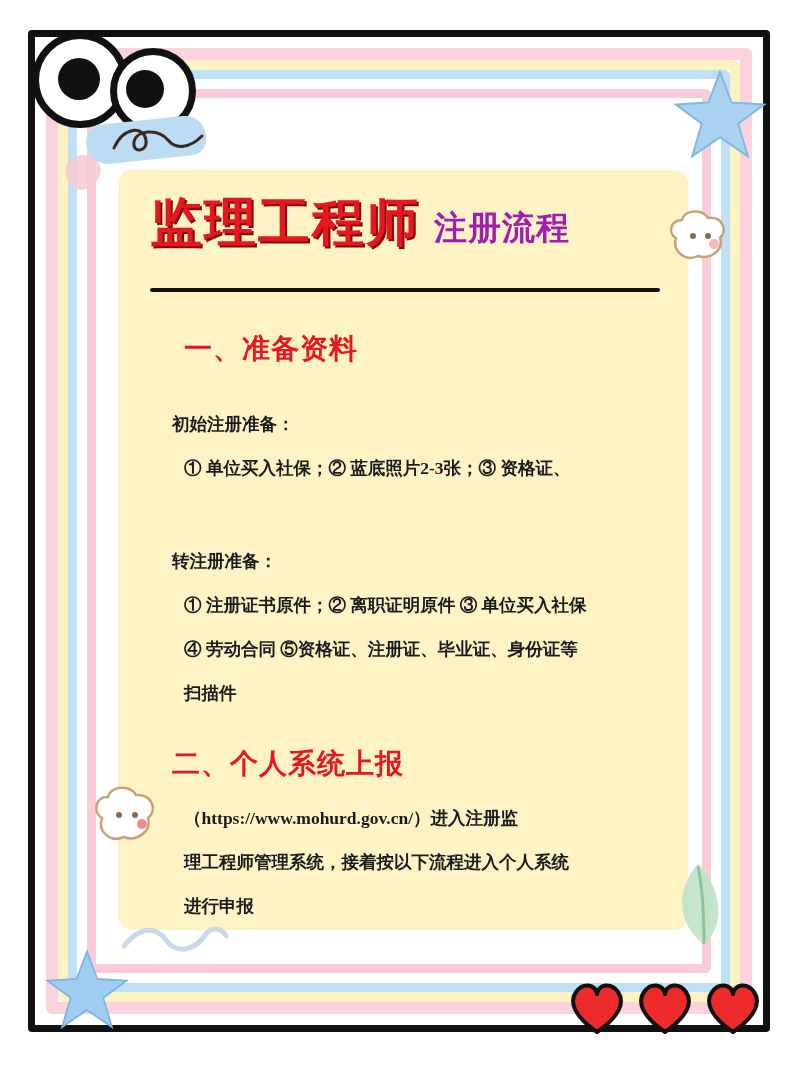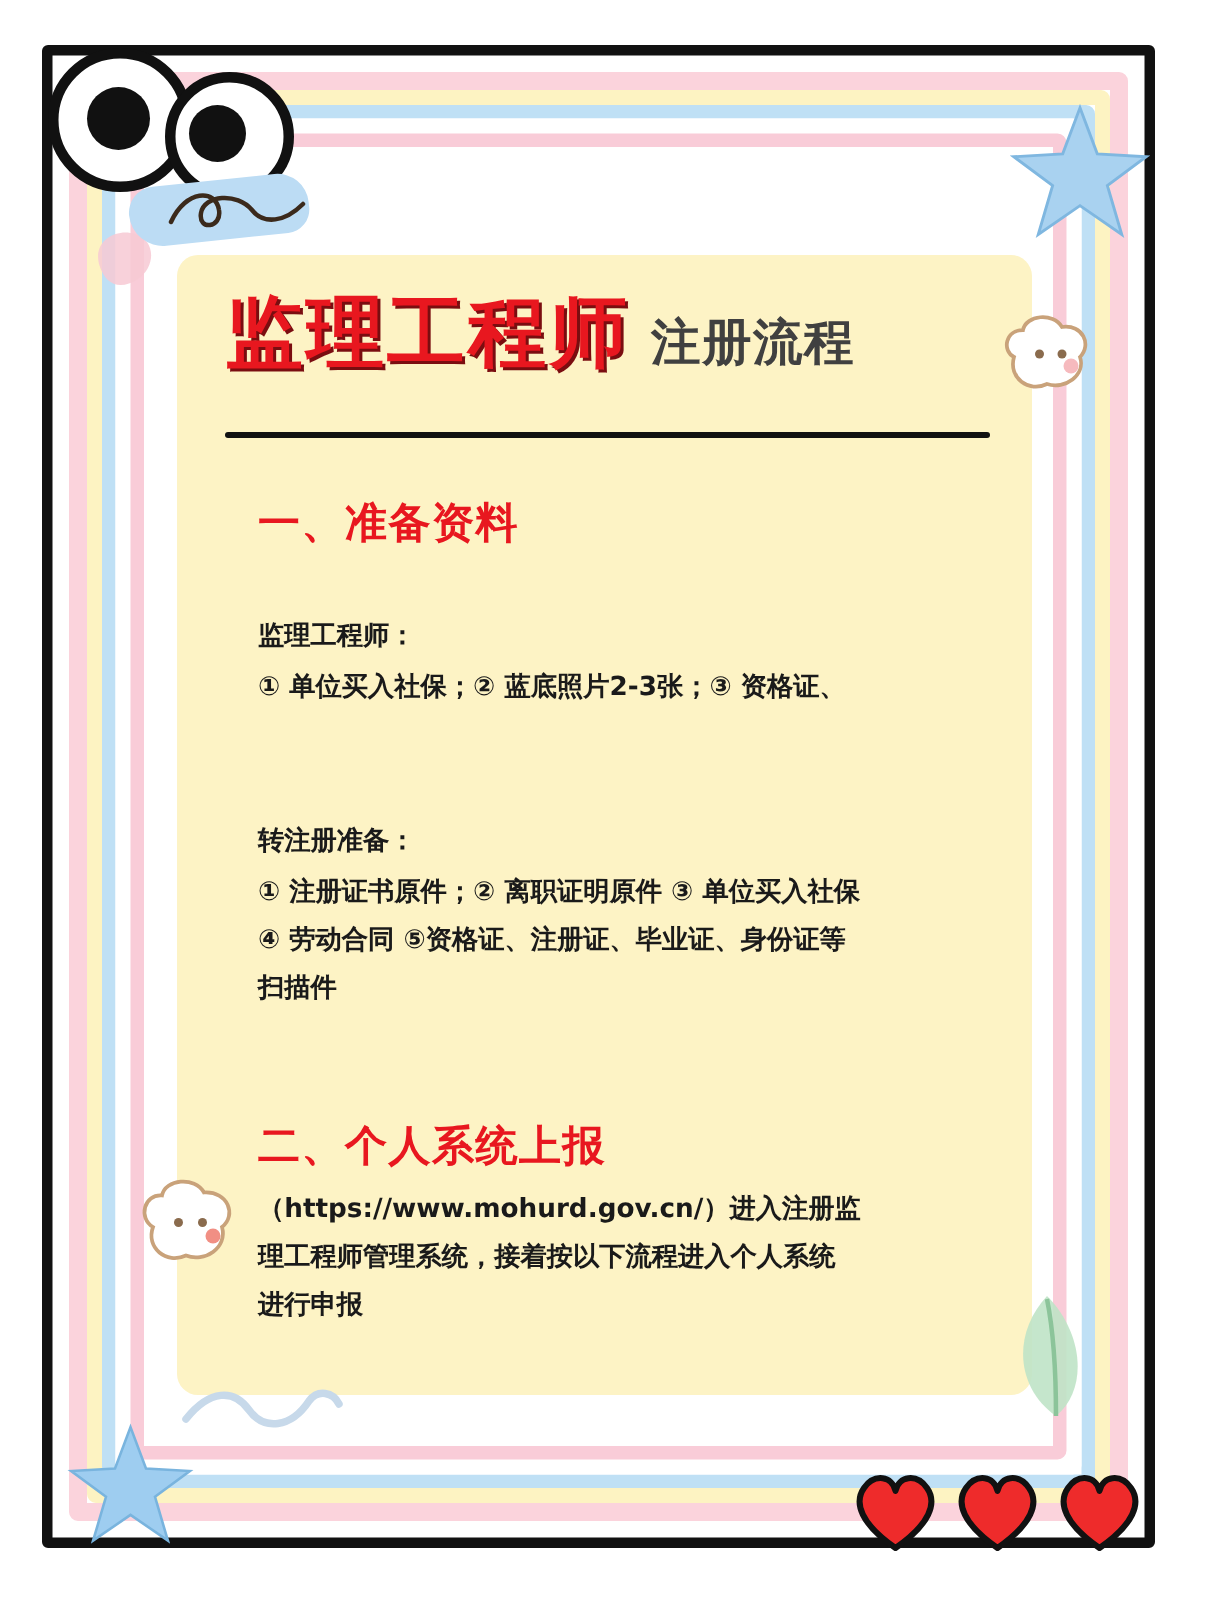--- a/index.html
+++ b/index.html
@@ -93,59 +93,59 @@
     line-height: 1;
     color: #e8171f;
     letter-spacing: 2px;
     text-shadow: 2px 2px 0 #7a0d10;
   }
   .title-sub {
     font-family: "DejaVu Sans", sans-serif;
     font-weight: bold;
     font-size: 33px;
     line-height: 1;
-    color: #404040;
+    color: #a21caf;
     padding-bottom: 4px;
     letter-spacing: 1px;
   }
   .title-underline {
     position: absolute;
     left: 150px; top: 288px;
     width: 510px; height: 4px;
     background: #111111;
     border-radius: 2px;
   }
 
   
   .section-heading {
     position: absolute;
     font-family: "DejaVu Sans", sans-serif;
     font-weight: bold;
     font-size: 28px;
     color: #e8171f;
     letter-spacing: 1px;
   }
-  .h1 { left: 172px; top: 330px; }
+  .h1 { left: 184px; top: 330px; }
   .h2 { left: 172px; top: 710px; margin-top: 35px; }
 
   .body-block {
     position: absolute;
     font-family: "DejaVu Sans", sans-serif;
     font-weight: bold;
     font-size: 17.5px;
     line-height: 32px;
     color: #1a1a1a;
     width: 480px;
   }
   .b1 { left: 172px; top: 408px; }
   .b1-sub { left: 172px; top: 545px; }
   .b2 { left: 172px; top: 790px; width: 478px; }
 
   .lead { margin: 0 0 2px 0; }
-  .line { margin: 0; }
+  .line { margin: 12px; font-family: Liberation Serif, serif; }
 
   
   
   .eyes {
     position: absolute;
     left: 22px; top: 18px;
     width: 180px; height: 105px;
   }
   .eye {
     position: absolute;
@@ -227,21 +227,21 @@
 
   <div class="title-row">
     <span class="title-main">监理工程师</span>
     <span class="title-sub">注册流程</span>
   </div>
   <div class="title-underline"></div>
 
   <div class="section-heading h1">一、准备资料</div>
 
   <div class="body-block b1">
-    <p class="lead">监理工程师：</p>
+    <p class="lead">初始注册准备：</p>
     <p class="line">① 单位买入社保；② 蓝底照片2-3张；③ 资格证、</p>
   </div>
 
   <div class="body-block b1-sub">
     <p class="lead">转注册准备：</p>
     <p class="line">① 注册证书原件；② 离职证明原件 ③ 单位买入社保</p>
     <p class="line">④ 劳动合同 ⑤资格证、注册证、毕业证、身份证等</p>
     <p class="line">扫描件</p>
   </div>
 

